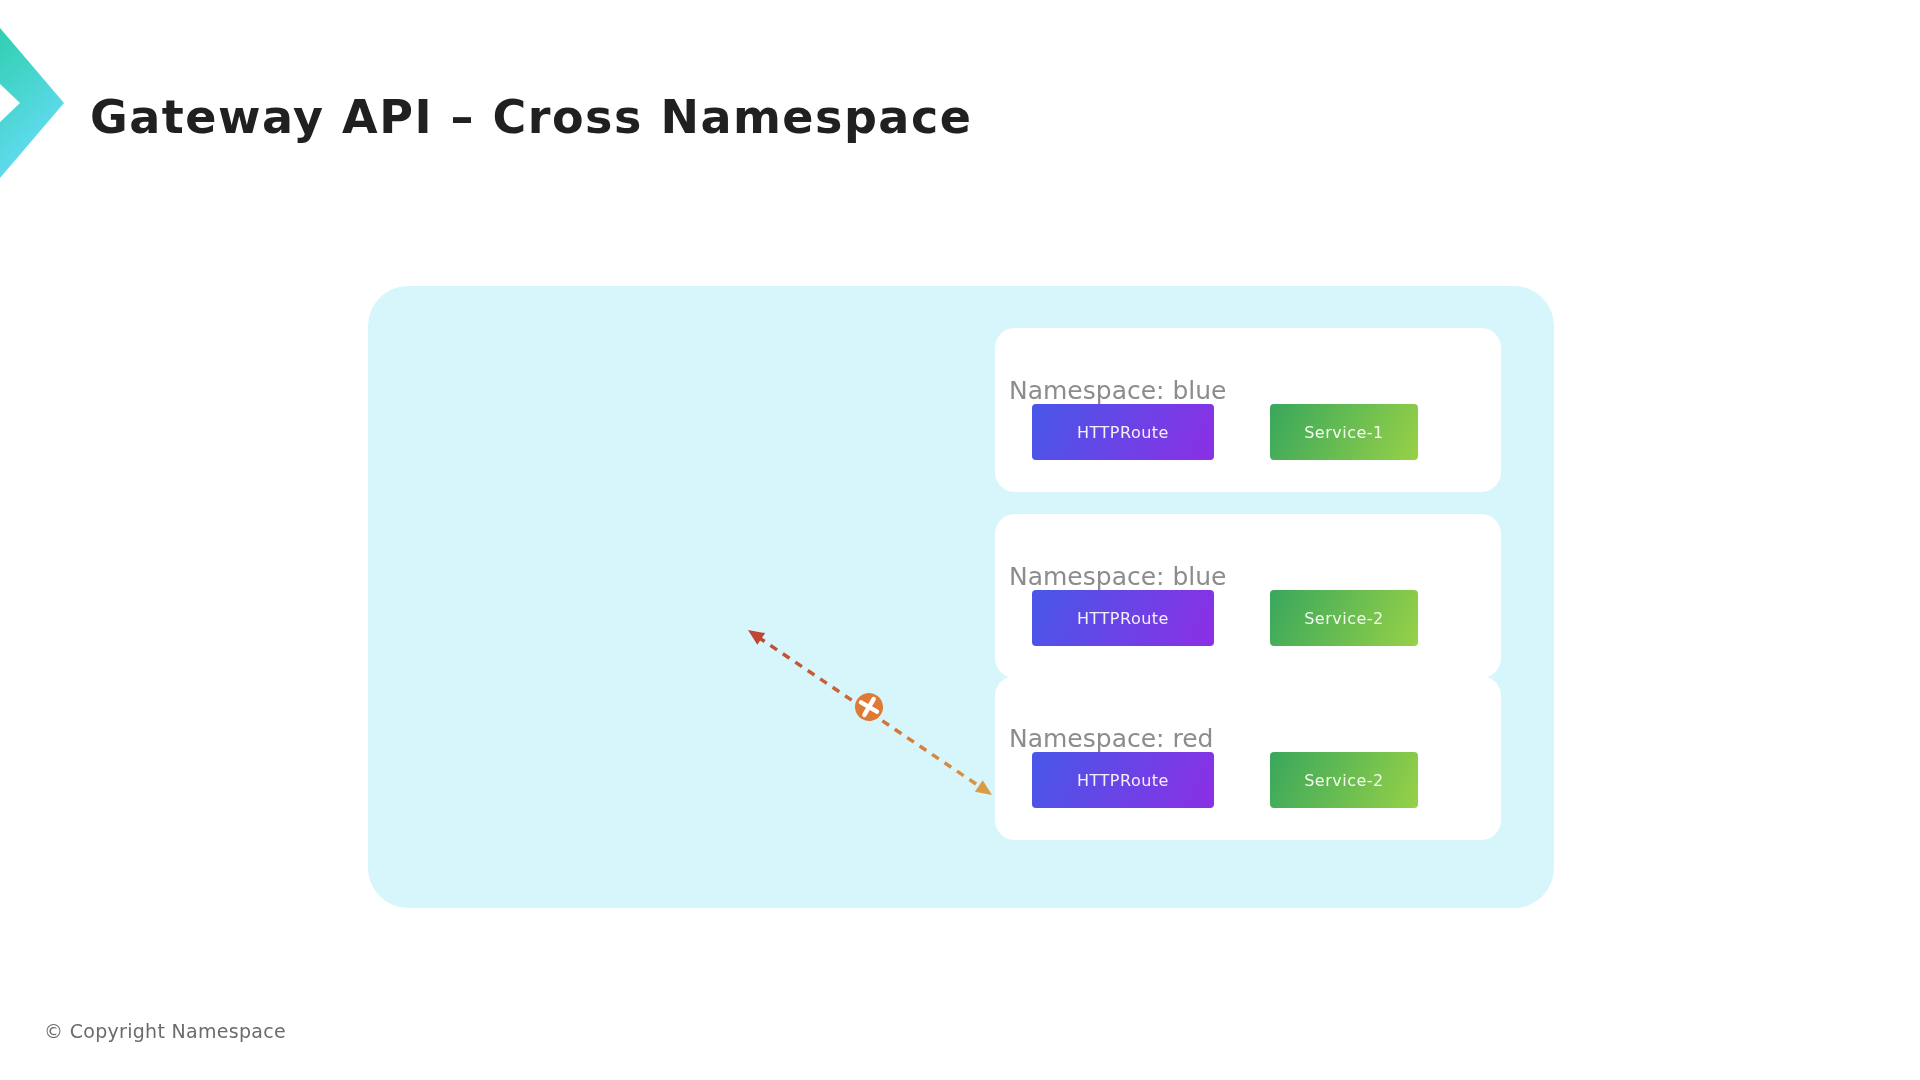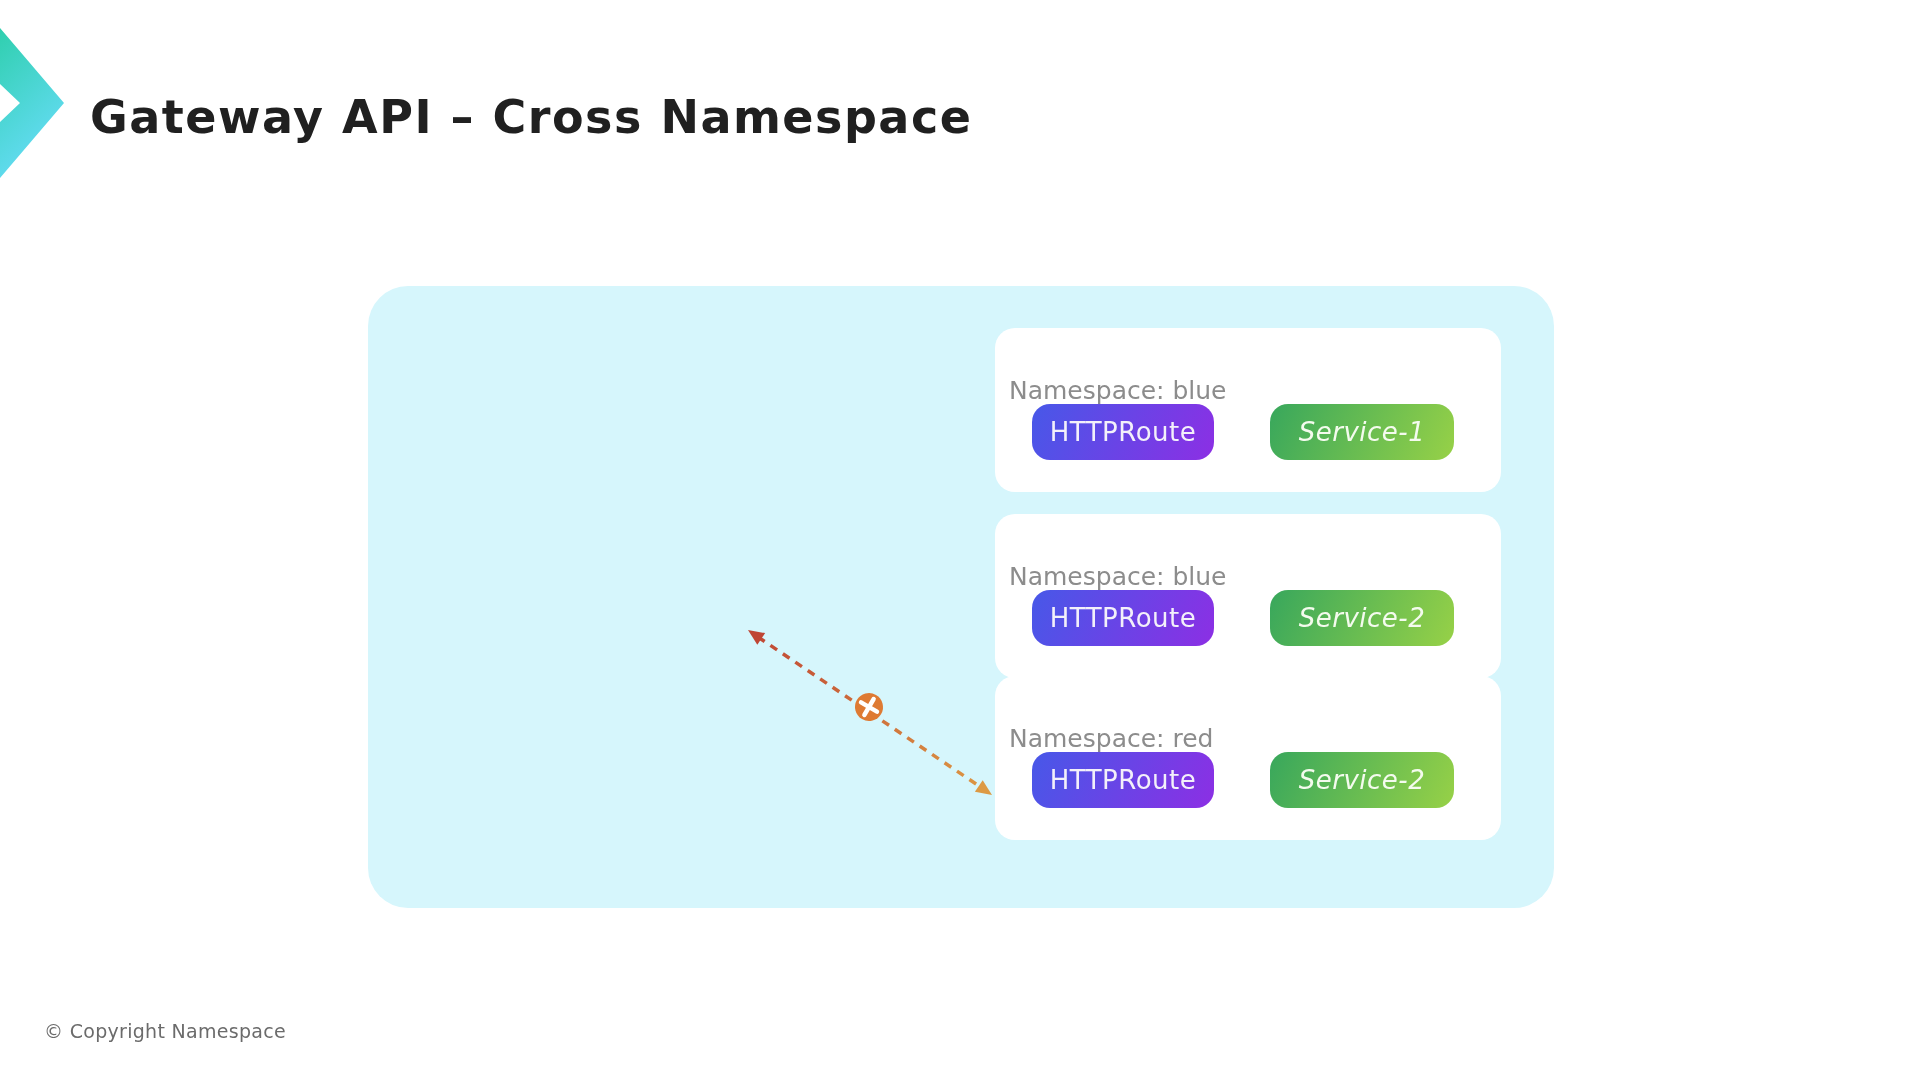--- a/index.html
+++ b/index.html
@@ -82,35 +82,34 @@
   .ns-panel.p2 { top: 514px; }
   .ns-panel.p3 { top: 676px; }
   .ns-panel .ns-label {
     position: absolute;
     left: 14px; top: 16px; margin-top: 32px;
   }
   .chip {
     position: absolute;
     top: 76px;
     height: 56px;
-    border-radius: 18px;
+    border-radius: 4px;
     display: flex; align-items: center; justify-content: center;
     color: #f3f0fa;
-    font-size: 26px;
+    font-size: 16px;
     letter-spacing: 0.5px;
   }
   .chip.route {
     left: 37px; width: 182px;
     background: linear-gradient(115deg, #4758e8 0%, #8c2fe4 100%);
   }
   .chip.service {
-    left: 275px; width: 184px;
+    left: 275px; width: 148px;
     background: linear-gradient(115deg, #38a75c 0%, #97d147 100%);
     color: #f4fbee;
-    font-style: italic;
   }
 
   
   .arrow-overlay {
     position: absolute;
     left: 0; top: 0;
     width: 1920px; height: 1080px;
     pointer-events: none;
   }
 

